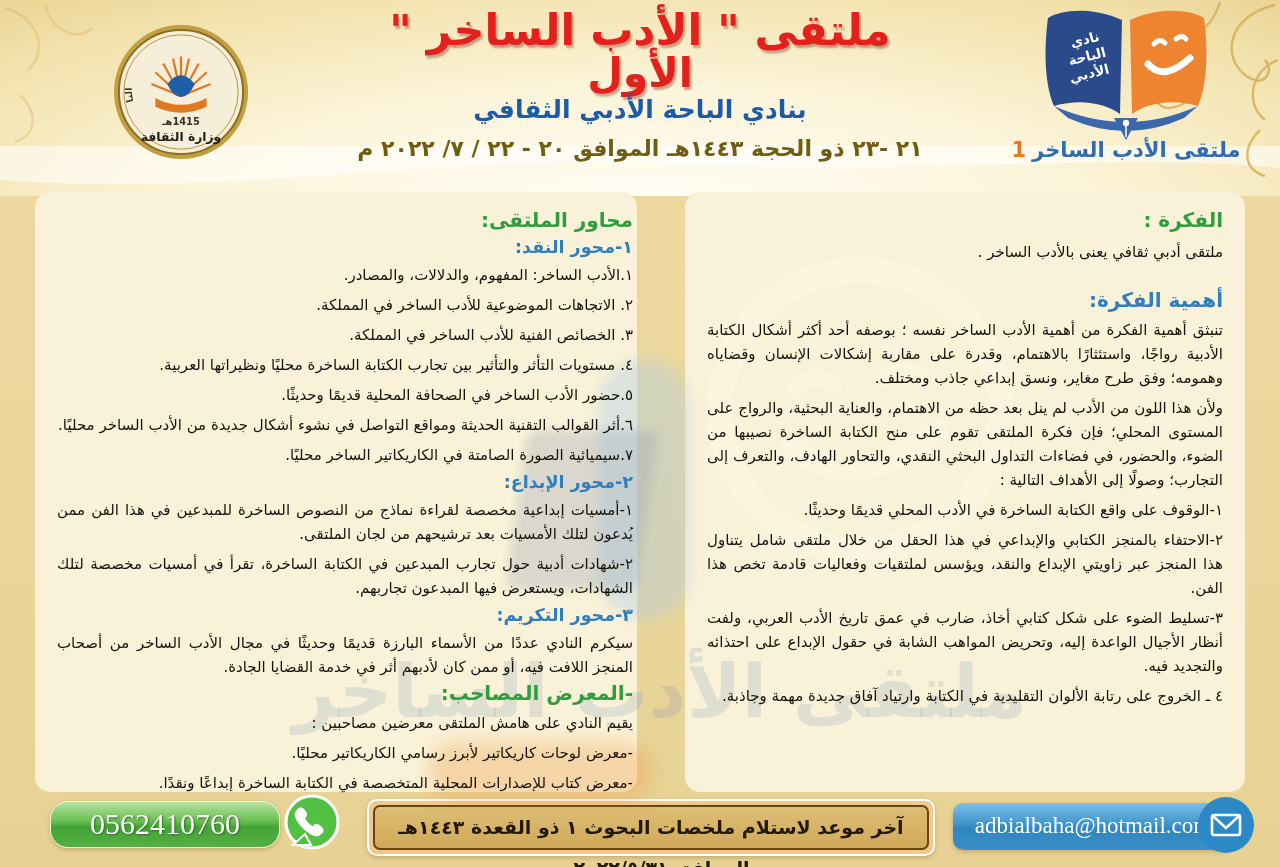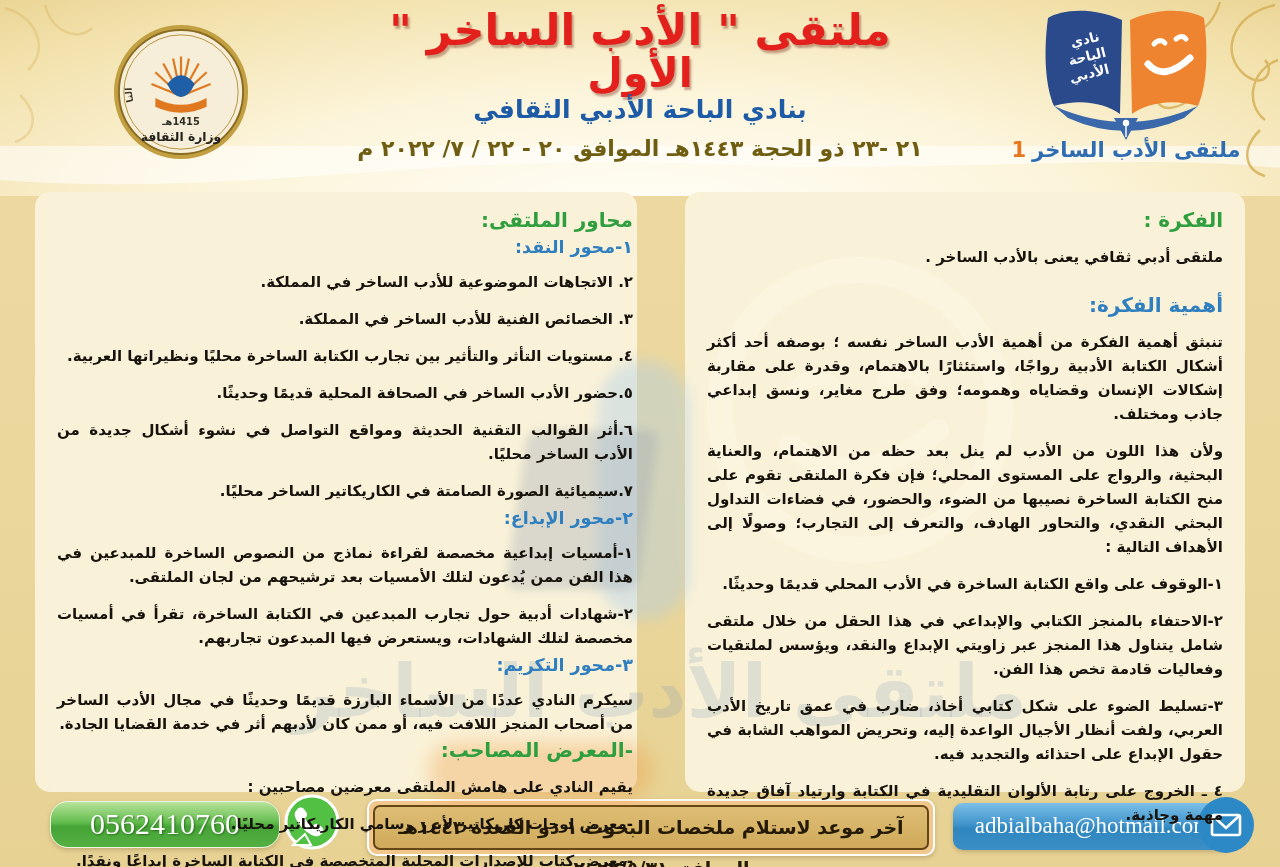--- a/index.html
+++ b/index.html
@@ -28,22 +28,22 @@
   
   .panel{position:absolute;top:192px;height:600px;background:#faf2d8;border-radius:15px;}
   .panel.pl{left:35px;width:602px;}
   .panel.pr{left:685px;width:560px;}
   .panel-text{position:absolute;top:192px;height:600px;box-sizing:border-box;
         padding:14px 22px;z-index:4;}
   .panel-text.pl{left:35px;width:620px;}
   .panel-text.pr{left:685px;width:560px;}
   .h-green{font-size:20px;font-weight:700;color:#2e9e3e;margin:2px 0 4px;}
   .h-blue{font-size:17.5px;font-weight:700;color:#2f7fc0;margin:5px 0 3px;}
-  .panel-text p{font-size:15px;font-weight:700;color:#17130c;line-height:1.6;
-        margin:13px 0 2px;text-align:justify;}
+  .panel-text p{font-size:15px;font-weight:400;color:#17130c;line-height:1.6;
+        margin:6px 0 2px;text-align:justify;}
   .pr .h-green{margin-bottom:8px;}
   .idea-text{margin-bottom:24px !important;}
   .imp-head{margin-top:10px;}
   .pr p{font-size:15px;}
   
   .ghost{position:absolute;pointer-events:none;z-index:2;}
   .g-smiley{left:690px;top:240px;width:340px;height:340px;opacity:.5;}
   .g-pen{left:598px;top:360px;width:92px;height:260px;background:rgba(173,205,232,.4);
         border-radius:46px;filter:blur(7px);}
   .g-book{left:516px;top:430px;width:132px;height:160px;background:rgba(152,163,178,.33);
@@ -182,20 +182,21 @@
     <p>ولأن هذا اللون من الأدب لم ينل بعد حظه من الاهتمام، والعناية البحثية، والرواج على المستوى المحلي؛ فإن فكرة الملتقى تقوم على منح الكتابة الساخرة نصيبها من الضوء، والحضور، في فضاءات التداول البحثي النقدي،  والتحاور الهادف، والتعرف إلى التجارب؛ وصولًا إلى الأهداف التالية :</p>
     <p>١-الوقوف على واقع الكتابة الساخرة في الأدب المحلي قديمًا وحديثًا.</p>
     <p>٢-الاحتفاء بالمنجز الكتابي والإبداعي في هذا الحقل من خلال ملتقى شامل يتناول هذا المنجز عبر زاويتي الإبداع والنقد، ويؤسس لملتقيات وفعاليات قادمة تخص هذا الفن.</p>
     <p>٣-تسليط الضوء على شكل كتابي أخاذ، ضارب في عمق تاريخ الأدب العربي، ولفت أنظار الأجيال الواعدة إليه، وتحريض المواهب الشابة في حقول الإبداع على احتذائه والتجديد فيه.</p>
     <p>٤ ـ الخروج على رتابة الألوان التقليدية في الكتابة وارتياد آفاق جديدة مهمة وجاذبة.</p>
   </div>
 
   <div class="panel-text pl">
     <div class="h-green">محاور الملتقى:</div>
     <div class="h-blue">١-محور النقد:</div>
+    <p>١.الأدب الساخر: المفهوم، والدلالات، والمصادر.</p>
     <p>٢. الاتجاهات الموضوعية للأدب الساخر في المملكة.</p>
     <p>٣. الخصائص الفنية للأدب الساخر في المملكة.</p>
     <p>٤. مستويات التأثر والتأثير بين تجارب الكتابة الساخرة محليًا ونظيراتها العربية.</p>
     <p>٥.حضور الأدب الساخر في الصحافة المحلية قديمًا وحديثًا.</p>
     <p>٦.أثر القوالب التقنية الحديثة ومواقع التواصل في نشوء أشكال جديدة من الأدب الساخر محليًا.</p>
     <p>٧.سيميائية الصورة الصامتة في الكاريكاتير الساخر محليًا.</p>
     <div class="h-blue">٢-محور الإبداع:</div>
     <p>١-أمسيات إبداعية مخصصة لقراءة نماذج من النصوص الساخرة للمبدعين في هذا الفن ممن يُدعون لتلك الأمسيات بعد ترشيحهم من لجان الملتقى.</p>
     <p>٢-شهادات أدبية حول تجارب المبدعين في الكتابة الساخرة، تقرأ في أمسيات مخصصة لتلك الشهادات، ويستعرض فيها المبدعون تجاربهم.</p>
     <div class="h-blue">٣-محور التكريم:</div>

